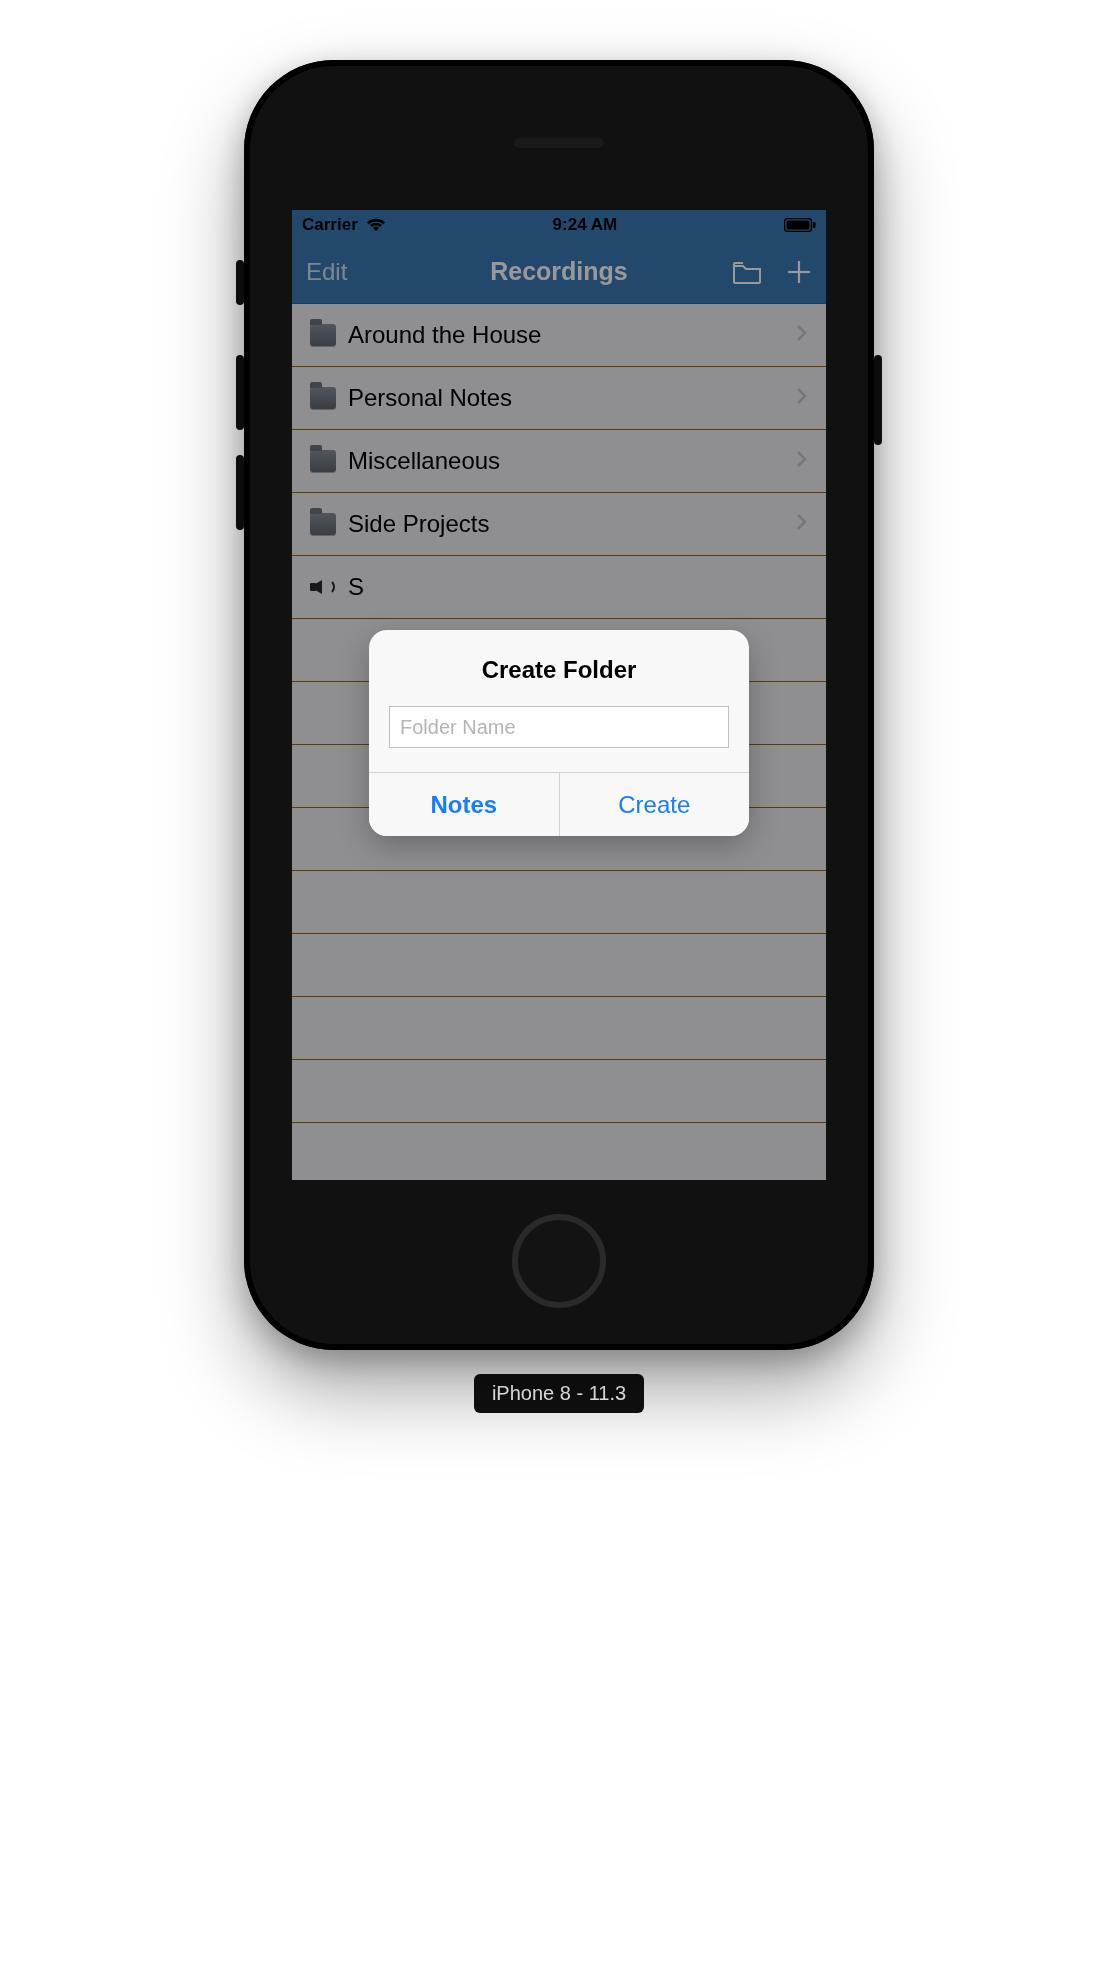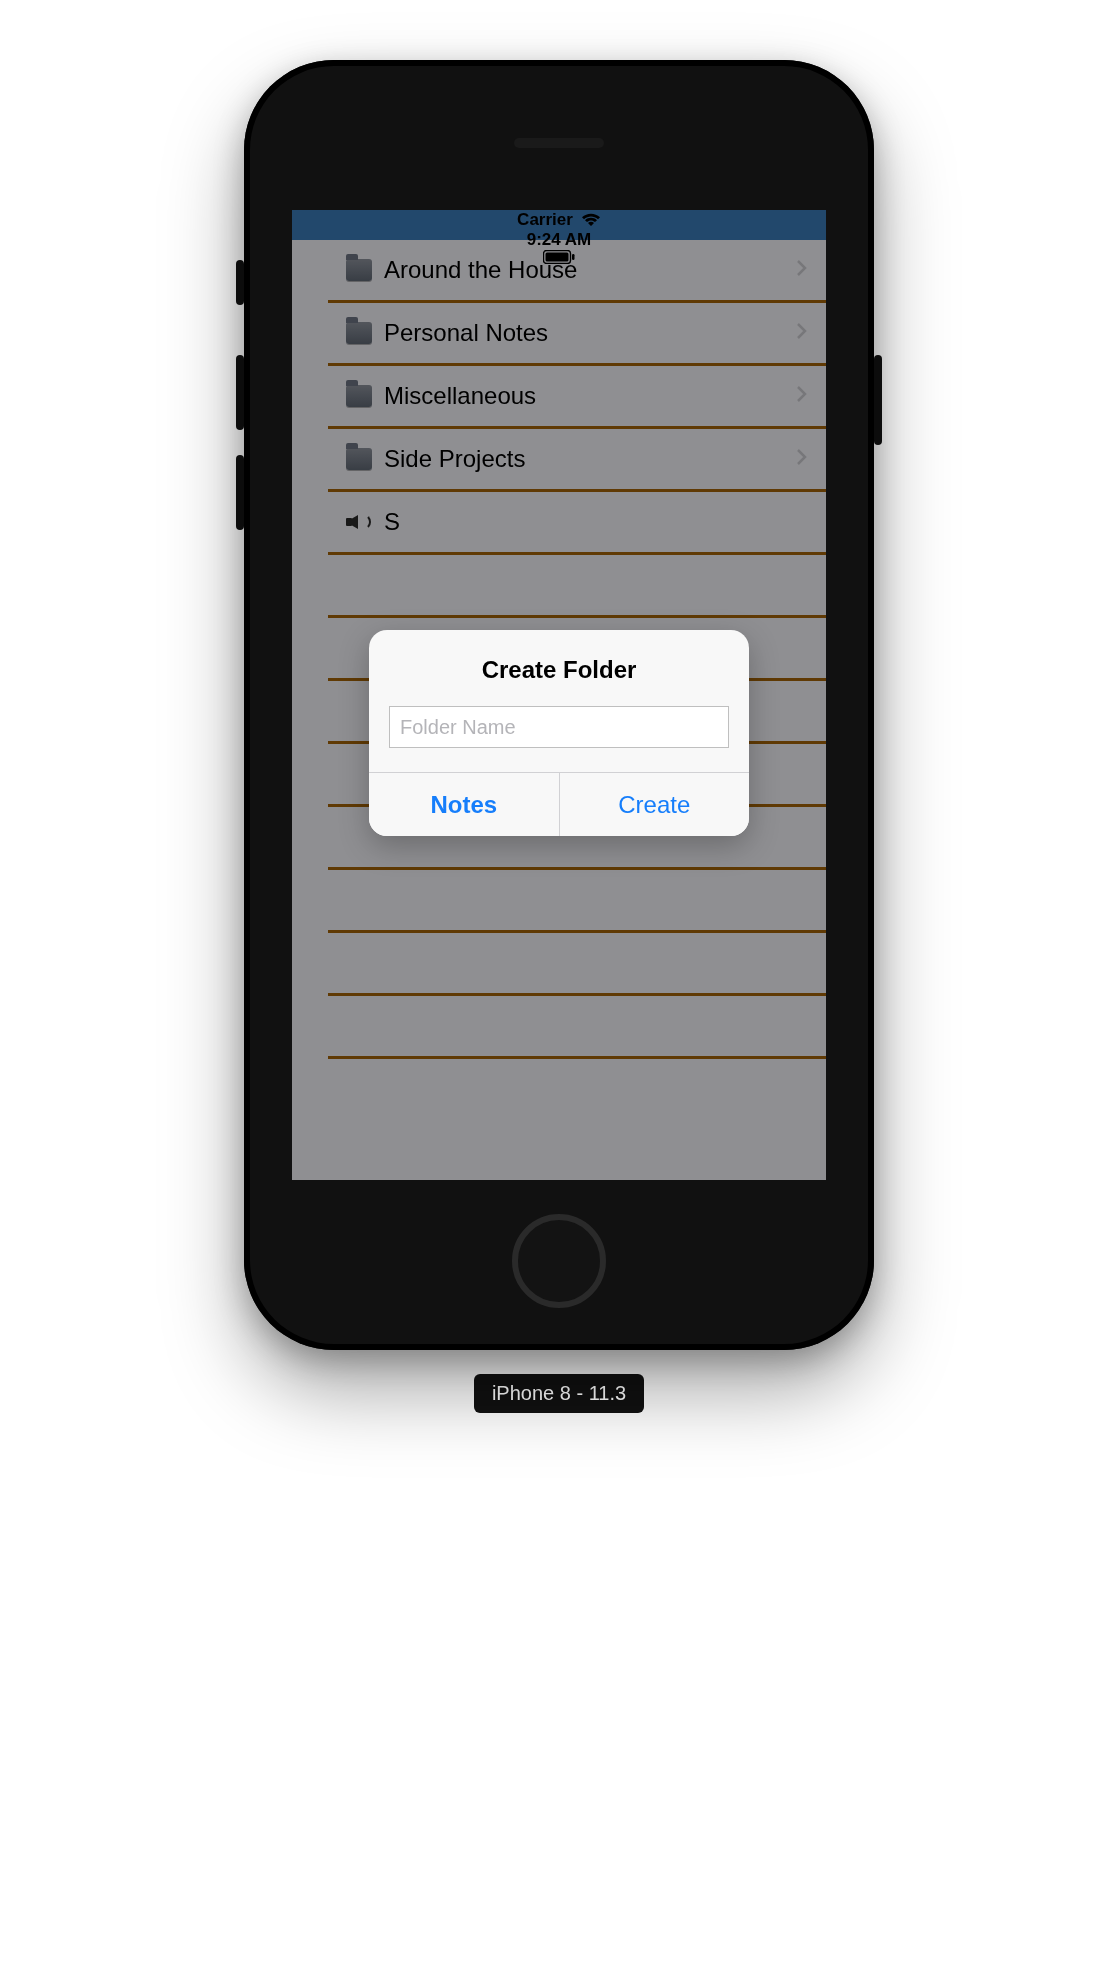--- a/index.html
+++ b/index.html
@@ -74,21 +74,20 @@
   .status-bar {
     height: 30px;
     background: #3a78b4;
     display: flex;
     align-items: center;
     justify-content: space-between;
     padding: 0 10px;
     font-size: 17px;
     font-weight: 600;
     color: #000;
-    flex-direction: column;
   }
   .status-left { display: flex; align-items: center; gap: 8px; }
   .status-right { display: flex; align-items: center; }
   .wifi-icon svg, .battery-icon svg { display: block; }
 
   
   .nav-bar {
     height: 64px;
     background: #3a78b4;
     display: flex;
@@ -113,23 +112,22 @@
   .nav-icon { color: #fff; }
   .nav-icon svg { display: block; }
 
   
   .list { background: #efeff4; }
   .row {
     display: flex;
     align-items: center;
     height: 63px;
     padding: 0 18px 0 18px;
-    border-bottom: 3px solid #a16207;
+    border-bottom: 1px solid #a16207;
     background: #efeff4;
-    margin-left: 36px;
   }
   .row.empty { background: #efeff4; }
   .row .icon-slot {
     width: 38px;
     display: flex;
     align-items: center;
     justify-content: flex-start;
   }
   .row .label {
     flex: 1;
@@ -278,20 +276,40 @@
         <span class="battery-icon">
           <svg width="32" height="14" viewBox="0 0 32 14">
             <rect x="0.5" y="0.5" width="27" height="13" rx="3" fill="none" stroke="#000" stroke-width="1.4"></rect>
             <rect x="2.5" y="2.5" width="23" height="9" rx="1.5" fill="#000"></rect>
             <rect x="29" y="4" width="2.5" height="6" rx="1.2" fill="#000"></rect>
           </svg>
         </span>
       </div>
     </div>
 
+    <div class="nav-bar">
+      <div class="nav-left">
+        <span class="nav-edit">Edit</span>
+      </div>
+      <span class="nav-title">Recordings</span>
+      <div class="nav-right">
+        <span class="nav-icon">
+          <svg width="30" height="24" viewBox="0 0 30 24" fill="none" stroke="#fff" stroke-width="2">
+            <path d="M2 6 h9 l3 3 h14 v13 a1 1 0 0 1 -1 1 H3 a1 1 0 0 1 -1 -1 Z"></path>
+            <path d="M2 6 v-2 a1 1 0 0 1 1 -1 h8"></path>
+          </svg>
+        </span>
+        <span class="nav-icon">
+          <svg width="26" height="26" viewBox="0 0 26 26" stroke="#fff" stroke-width="2.2">
+            <line x1="13" y1="2" x2="13" y2="24"></line>
+            <line x1="2" y1="13" x2="24" y2="13"></line>
+          </svg>
+        </span>
+      </div>
+    </div>
 
     <div class="list">
 
       <div class="row">
         <span class="icon-slot">
             <span class="folder-icon"></span>
           </span>
         <span class="label">Around the House</span>
         <span class="disclosure">
           <svg width="12" height="18" viewBox="0 0 12 18" fill="none" stroke="#c7c7cc" stroke-width="2.5">

